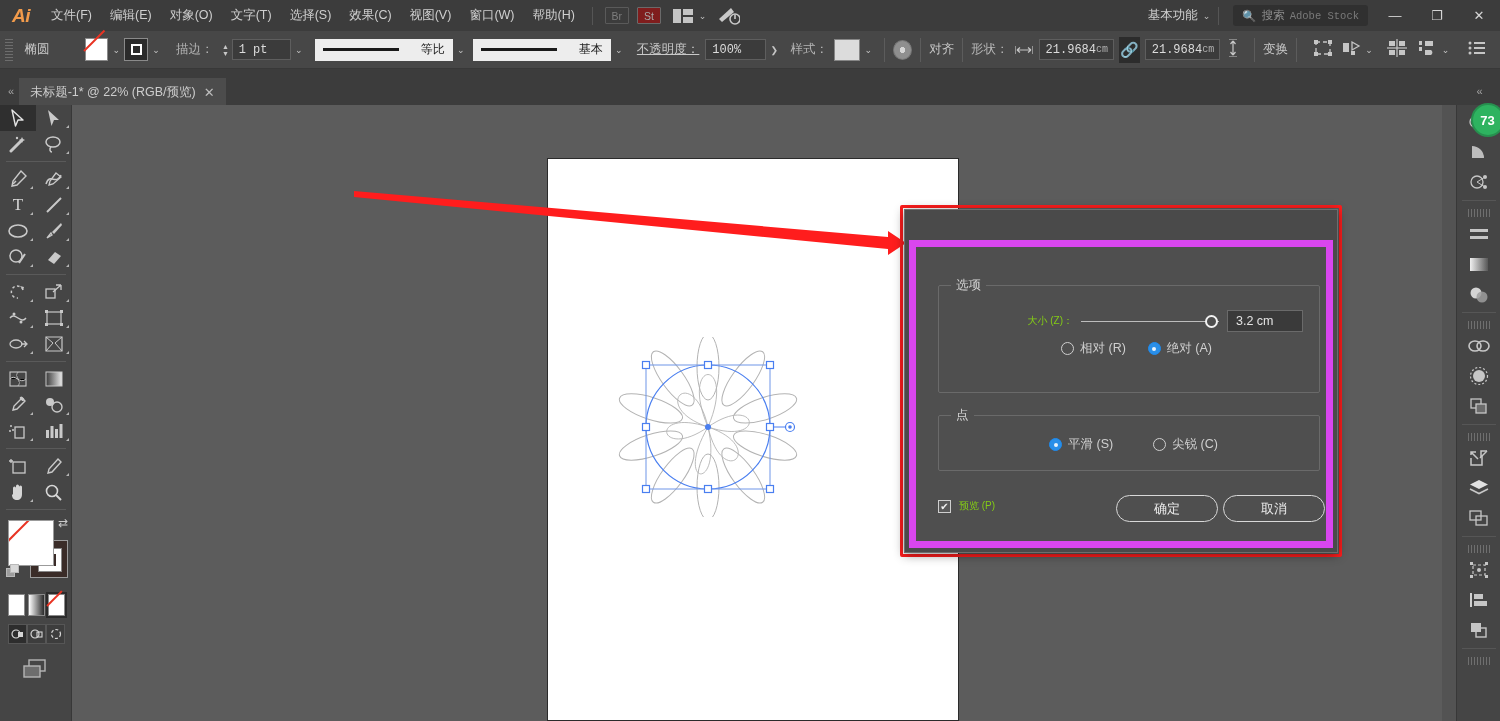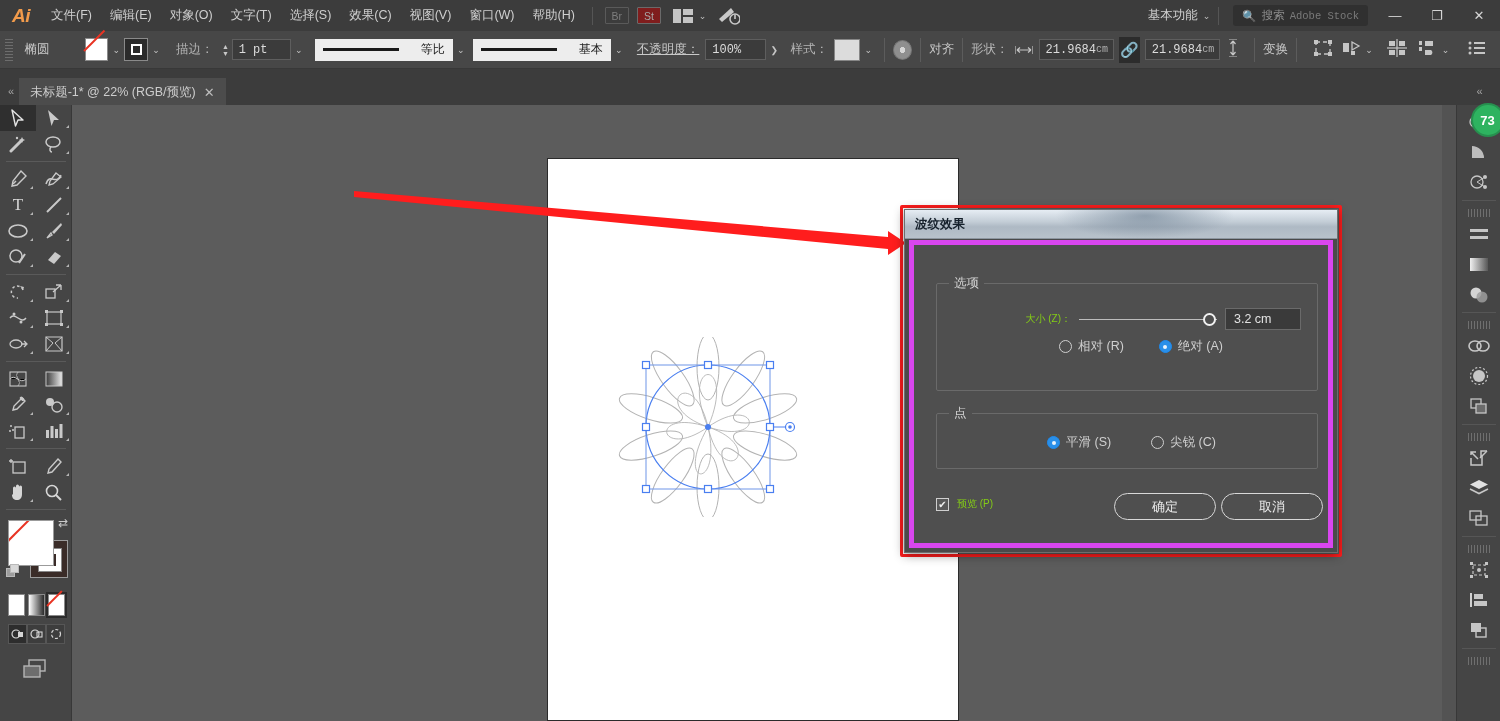--- a/index.html
+++ b/index.html
@@ -211,21 +211,21 @@
     display:flex; align-items:center; padding-left:10px;
     color:#15202b; font-size:12.5px; font-weight:bold;
     border-bottom:1px solid #8d96a0;
     position:relative; overflow:hidden;
   }
   .dlg-title::after{
     content:''; position:absolute; left:150px; top:0; width:180px; height:29px;
     background: radial-gradient(ellipse at 50% 20%, rgba(90,110,130,.55), rgba(150,165,180,0) 70%);
   }
   .dlg-body { position:absolute; top:30px; left:4px; right:4px; bottom:4px;
-              background:#4f4f4f; border:5px solid #d946ef; }
+              background:#4f4f4f; border:7px solid #d946ef; }
 
   .group {
     position:absolute; border:1px solid #6a6a6a; border-radius:2px;
   }
   .group-lbl {
     position:absolute; top:-9px; left:12px; background:#4f4f4f; padding:0 5px;
     color:#d6d6d6; font-size:12.5px;
   }
   .row { position:absolute; display:flex; align-items:center; }
   .f-lbl { color:#84cc16; font-size:10px; white-space:nowrap; }
@@ -863,38 +863,35 @@
   <div class="rdiv"></div>
   <div class="pgrip"></div>
 </div>
 
 <svg class="arrow-svg" viewBox="0 0 580 90">
   <path d="M14 16 L548 62 L548 56 L566 68 L548 80 L548 74 L14 22 Z" fill="#ff1d1d"></path>
 </svg>
 
 <div class="dlg-outline"></div>
 <div class="dialog">
-  <div class="dlg-title">
-    <span>波纹效果</span>
-  </div>
   <div class="dlg-body">
 
     <div class="group" style="left:22px; top:38px; width:382px; height:108px;">
       <span class="group-lbl">选项</span>
 
       <div class="row" style="left:30px; top:24px; width:340px;">
         <span class="f-lbl" style="width:104px;text-align:right;">大小 (Z)：</span>
         <div class="slider" style="width:138px; margin:0 8px;">
           <div class="track"></div>
           <div class="knob" style="left:124px;"></div>
         </div>
         <div class="numfield" style="width:76px;">3.2 cm</div>
       </div>
 
-      <div class="row" style="left:122px; top:54px; gap:35px;align-items:center;">
+      <div class="row" style="left:122px; top:54px; gap:22px;align-items:center;">
         <span class="radio">
           <span class="rd"></span>
           <span>相对 (R)</span>
         </span>
         <span class="radio">
           <span class="rd on"></span>
           <span>绝对 (A)</span>
         </span>
       </div>
 

